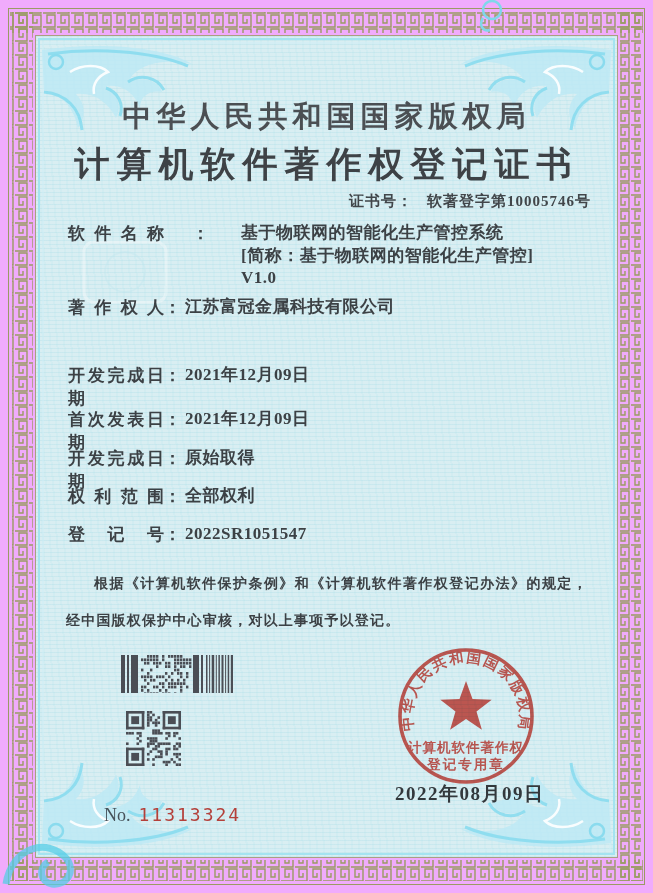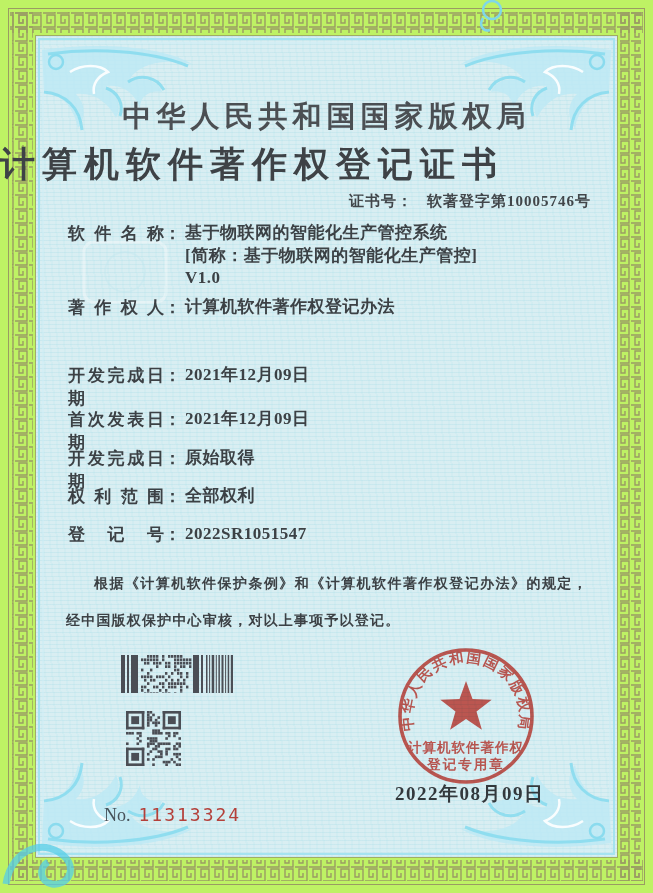--- a/index.html
+++ b/index.html
@@ -1,52 +1,52 @@
 <!DOCTYPE html>
 <html><head>
 <meta charset="utf-8">
 <style>
   html,body{margin:0;padding:0;background:#e8eee9;}
   .page{
     position:relative;width:653px;height:893px;margin:0 auto;
-    background:#bef264;overflow:hidden;
+    background:#f0abfc;overflow:hidden;
     font-family:"Liberation Serif", serif;
   }
   
   .field-bg{
     position:absolute;left:36px;top:36px;right:36px;bottom:36px;
     background:
       repeating-linear-gradient(0deg, rgba(146,214,226,0.22) 0 1px, rgba(255,255,255,0) 1px 4px),
       repeating-linear-gradient(86deg, rgba(170,225,235,0.15) 0 2px, rgba(255,255,255,0) 2px 7px),
       #d9eef2;
   }
   .decor{position:absolute;left:0;top:0;z-index:2;pointer-events:none;}
   .content{position:absolute;left:0;top:0;width:653px;height:893px;z-index:3;}
 
   .authority{
     position:absolute;left:0;top:97px;width:100%;text-align:center;
     font-size:29px;font-weight:600;letter-spacing:5px;color:#4b4f53;
   }
   .cert-title{
-    position:absolute;left:0;top:141px;width:100%;
+    position:absolute;left:0;top:141px;width:100%;text-align:center;
     font-size:35px;font-weight:700;letter-spacing:7px;color:#3e4246;
   }
   .cert-no{
     position:absolute;top:192px;right:62px;
     font-size:15px;font-weight:600;color:#41464a;letter-spacing:1px;
   }
   .cert-no .gap{display:inline-block;width:14px;}
 
   .row{position:absolute;left:68px;display:flex;align-items:flex-start;
        font-size:17px;font-weight:600;color:#3c4145;}
   .row .lbl{display:inline-block;width:96px;text-align:justify;text-align-last:justify;letter-spacing:0;}
   .row .colon{display:inline-block;margin:0 4px 0 0;}
   .row .val{letter-spacing:0.5px;}
   .row .val div{line-height:22.5px;}
-  .r-name{top:222px;}
+  .r-name{top:222px;gap:28px;}
   .r-owner{top:296px;}
   .r-dev{top:364px;}
   .r-pub{top:408px;}
   .r-acq{top:447px;}
   .r-scope{top:485px;}
   .r-reg{top:523px;}
 
   .statement{
     position:absolute;left:66px;top:565px;width:522px;
     font-size:14px;font-weight:600;color:#3c4145;line-height:37px;
@@ -129,21 +129,21 @@
         <div>基于物联网的智能化生产管控系统</div>
         <div>[简称：基于物联网的智能化生产管控]</div>
         <div>V1.0</div>
       </span>
     </div>
 
     <div class="row r-owner">
       <span class="lbl">著作权人</span>
         <span class="colon">：</span>
       <span class="val">
-          <div>计算机软件著作权登记办法</div>
+          <div>江苏富冠金属科技有限公司</div>
         </span>
     </div>
 
     <div class="row r-dev">
       <span class="lbl">开发完成日期</span>
         <span class="colon">：</span>
       <span class="val">
           <div>2021年12月09日</div>
         </span>
     </div>

